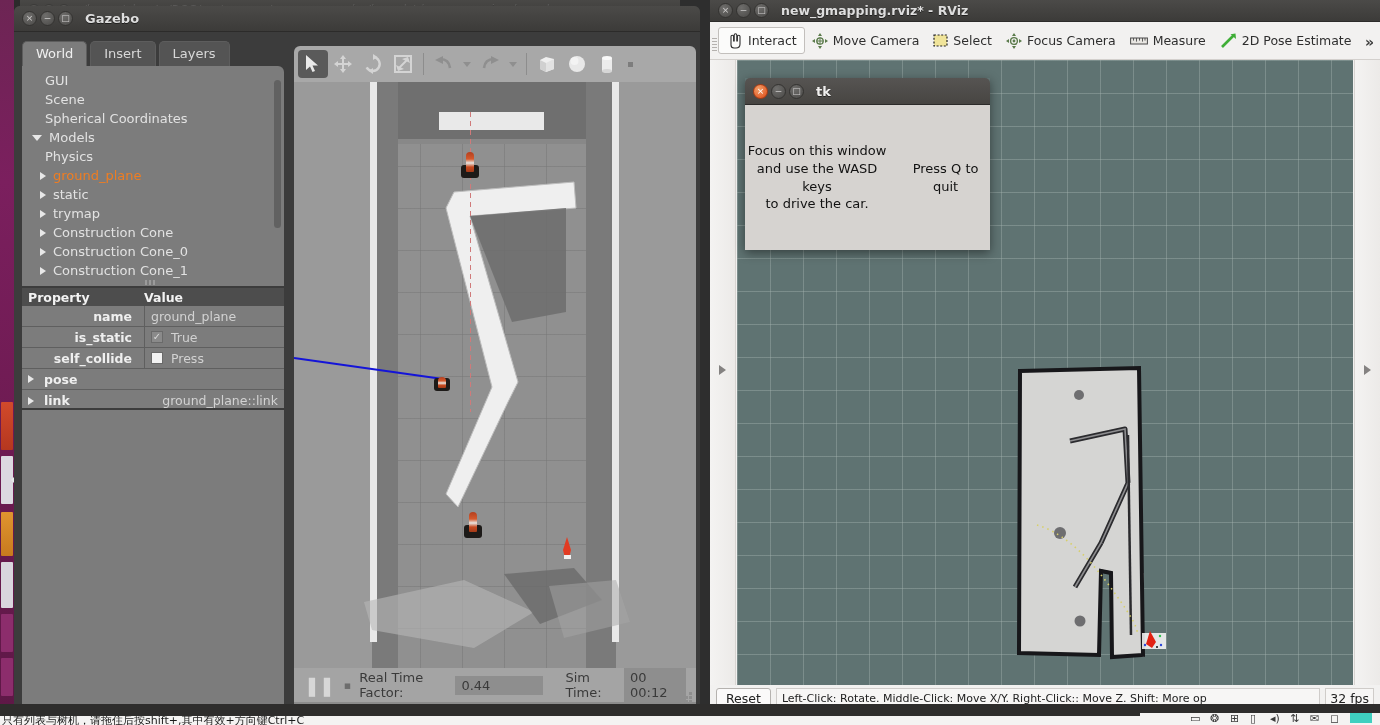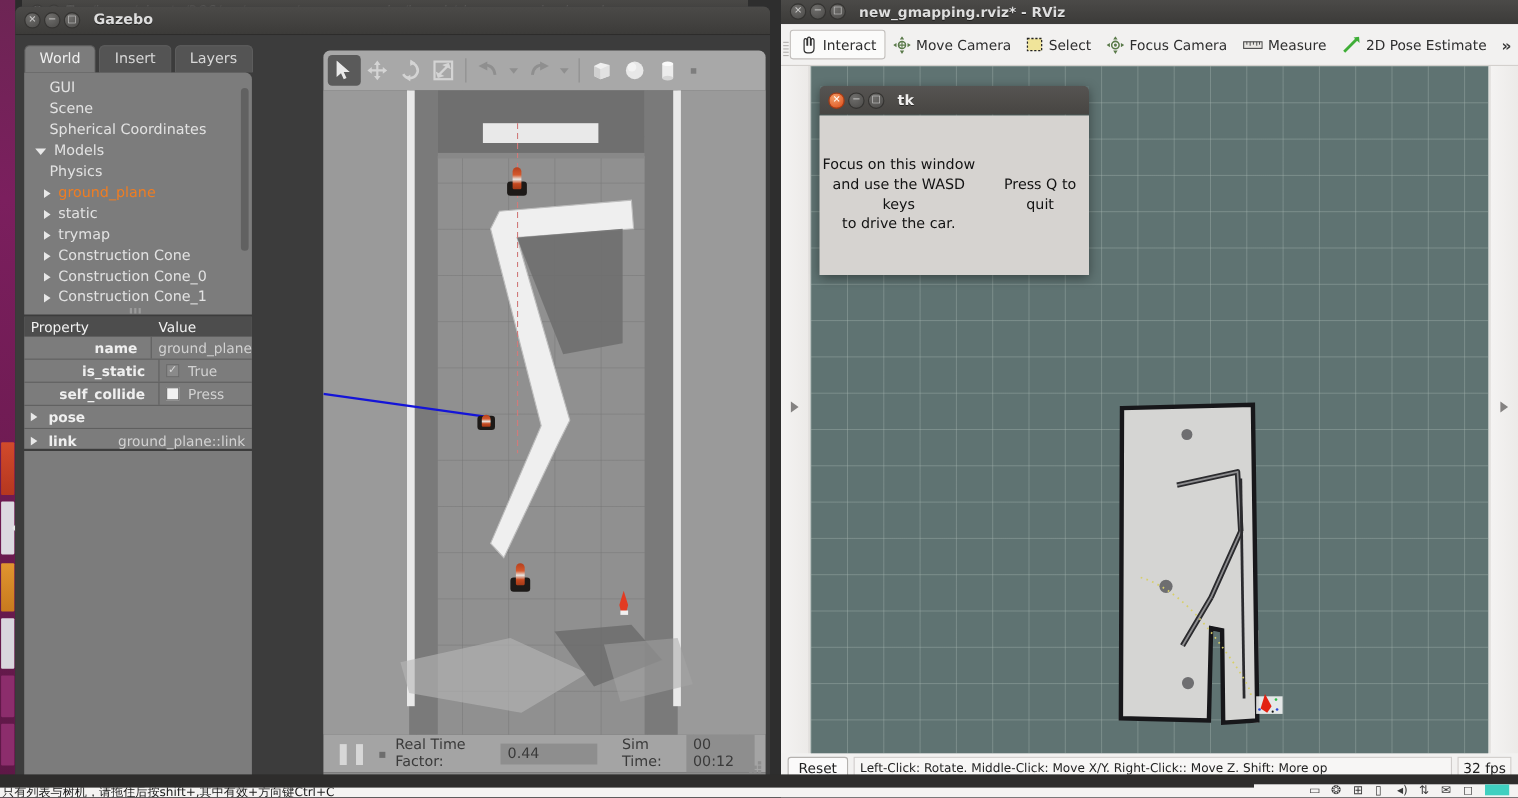--- a/index.html
+++ b/index.html
@@ -54,21 +54,21 @@
   #bg-term .wbtn { width:12px; height:12px; opacity:.55; }
 
   
   #gazebo { left:14px; top:6px; width:686px; height:713px;
             background:#3e3e3e; border-radius:6px 6px 0 0; }
   #gazebo .titlebar { width:686px; }
   .gz-body { position:absolute; left:0; top:26px; width:686px; height:687px;
              background:#3c3c3c; padding:6px; }
 
   
-  .gz-left { position:absolute; left:8px; top:32px; width:207px; height:673px; }
+  .gz-left { position:absolute; left:8px; top:32px; width:262px; height:673px; }
   .gz-tabs { display:flex; height:28px; align-items:flex-end; }
   .gz-tab {
     background:#545454; color:#d8d8d8; font-size:13px;
     padding:5px 13px 6px 13px; border-radius:5px 5px 0 0; margin-right:3px;
     border:1px solid #5d5d5d; border-bottom:none; line-height:1;
   }
   .gz-tab.active { background:#7c7c7c; color:#f0f0f0; }
   .gz-tree {
     background:#7c7c7c; border-radius:0 6px 0 0; height:220px; position:relative;
     overflow:hidden; padding-top:5px;
@@ -84,21 +84,21 @@
                border-top:6px solid #e8e8e8; }
   .tri.spacer { width:6px; margin-right:7px; }
   .tree-scroll { position:absolute; right:3px; top:14px; width:7px; height:148px;
                  background:#616161; border-radius:4px; }
   .grip { position:absolute; left:50%; transform:translateX(-50%);
           width:16px; height:5px; }
   .grip i { display:block; float:left; width:2px; height:5px; background:#9b9b9b; margin-right:2px; }
 
   .gz-prop { background:#7c7c7c; height:120px; position:relative; margin-top:2px; }
   .prop-head { display:flex; background:#4d4d4d; height:18px; align-items:center;
-               color:#f2f2f2; font-weight:normal; font-size:12.5px; }
+               color:#f2f2f2; font-weight:bold; font-size:12.5px; }
   .prop-head div:first-child { width:122px; padding-left:6px; }
   .prop-row { display:flex; height:21px; align-items:center; font-size:12.5px;
               border-bottom:1px solid #5f5f5f; }
   .prop-row .k { width:122px; text-align:right; padding-right:12px; color:#efefef;
                  font-weight:bold; }
   .prop-row .k.lefty { text-align:left; padding-left:22px; position:relative; }
   .prop-row .v { flex:1; color:#d2d2d2; padding-left:6px; display:flex; align-items:center;
                  border-left:1px solid #5f5f5f; height:100%; }
   .prop-row .v.nb { border-left:none; }
   .prop-row .v.rightv { justify-content:flex-end; padding-right:6px; }

